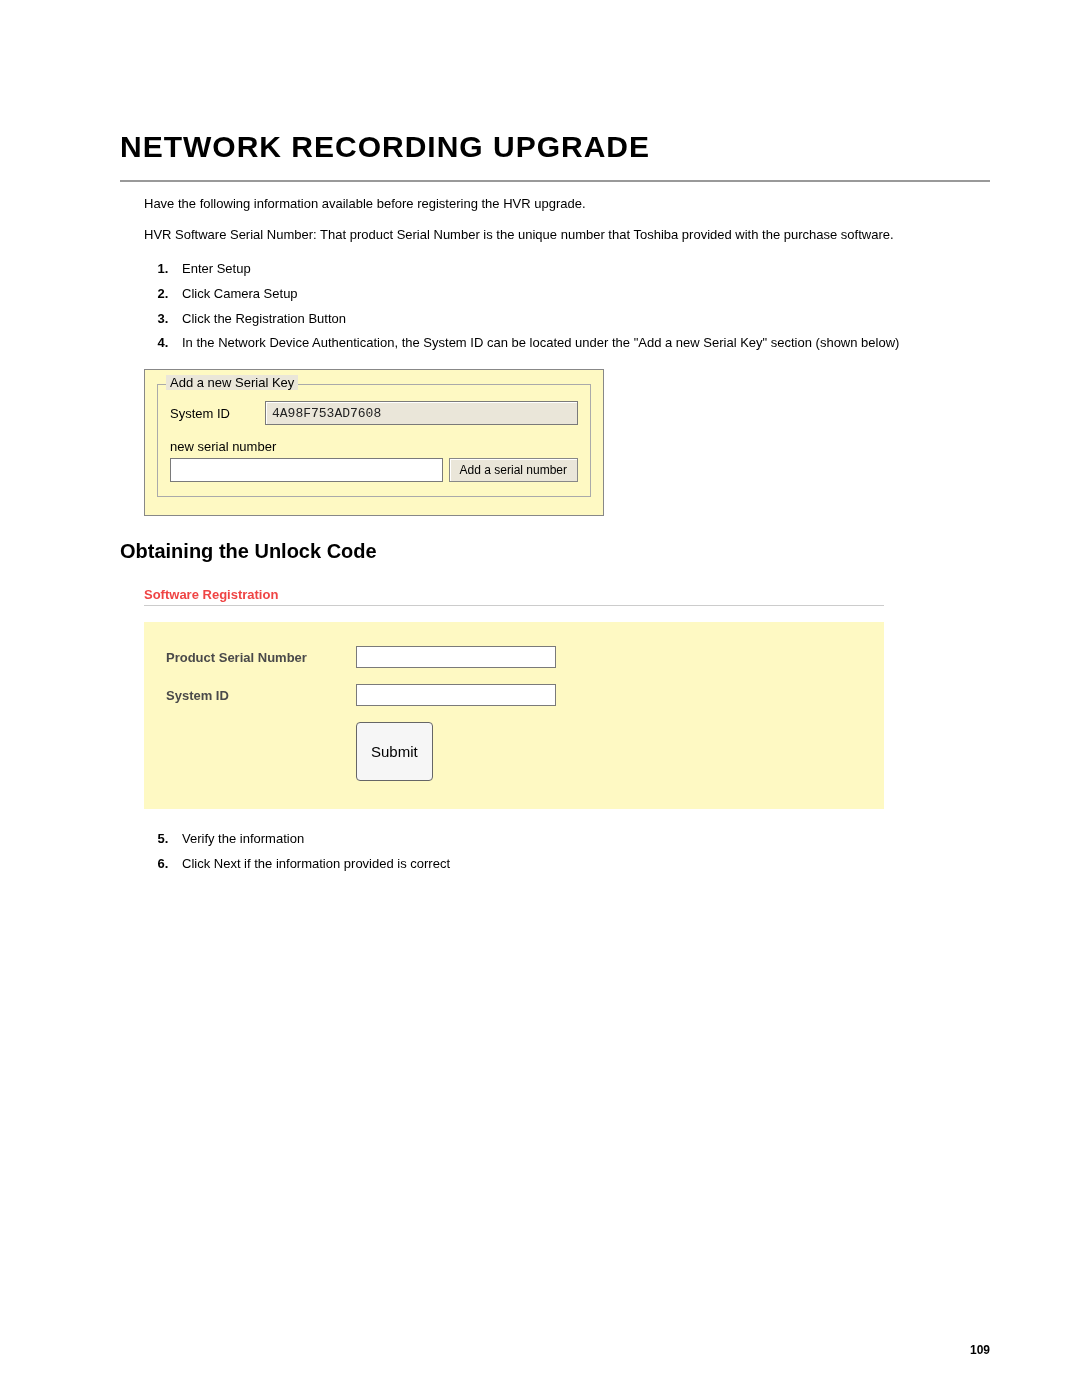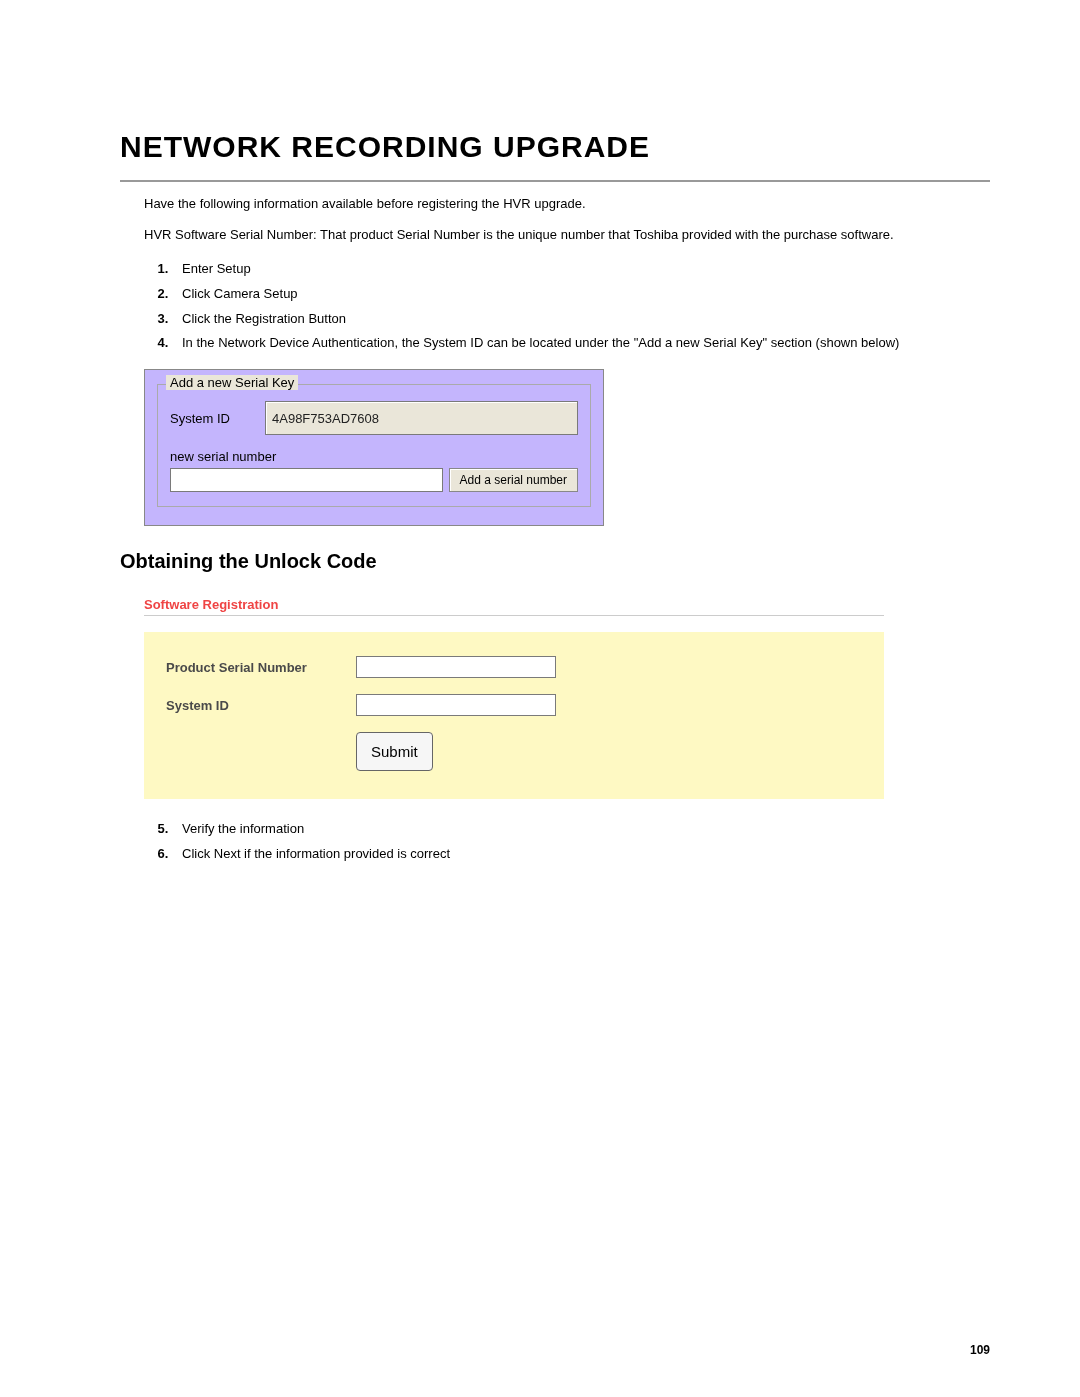--- a/index.html
+++ b/index.html
@@ -51,21 +51,21 @@
   }
   h2.sub-title {
     font-size: 20px;
     font-weight: bold;
     margin: 24px 0 24px 0;
   }
   
   .dialog1 {
     margin: 10px 0 20px 24px;
     width: 460px;
-    background: #c4b5fd;
+    background: #fef9c3;
     border: 1px solid #888;
     padding: 14px 12px 18px 12px;
     box-sizing: border-box;
     font-family: Tahoma, Arial, sans-serif;
   }
   .fieldset-box {
     border: 1px solid #aaa;
     padding: 10px 12px 14px 12px;
     position: relative;
   }
@@ -84,25 +84,26 @@
   }
   .dlg-label {
     width: 95px;
     font-size: 13px;
   }
   .dlg-input-readonly {
     flex: 1;
     background: #eae6d9;
     border: 1px solid #7a7a7a;
     box-shadow: inset 1px 1px 0 #fff;
-    height: 34px;
+    height: 24px;
     font-size: 13px;
     padding: 0 6px;
     box-sizing: border-box;
     color: #222;
+    font-family: Liberation Mono, monospace;
   }
   .dlg-sublabel {
     font-size: 13px;
     margin-top: 14px;
     margin-bottom: 4px;
   }
   .dlg-input-row {
     display: flex;
     gap: 6px;
   }
@@ -160,21 +161,21 @@
     background: #fff;
     padding: 0 4px;
     box-sizing: border-box;
   }
   .wf-submit-row {
     margin-left: 190px;
     margin-top: 4px;
   }
   .wf-submit {
     font-size: 15px;
-    padding: 10px 14px;
+    padding: 20px 14px;
     background: #f6f6f6;
     border: 1px solid #666;
     border-radius: 4px;
     cursor: pointer;
   }
   .page-number {
     position: absolute;
     bottom: 40px;
     right: 90px;
     font-size: 12px;

